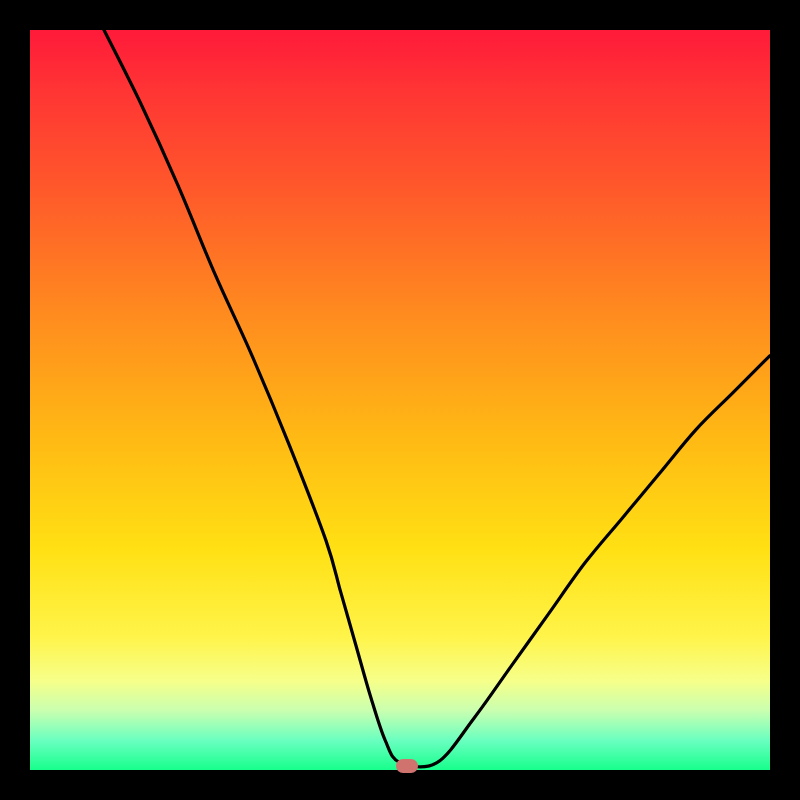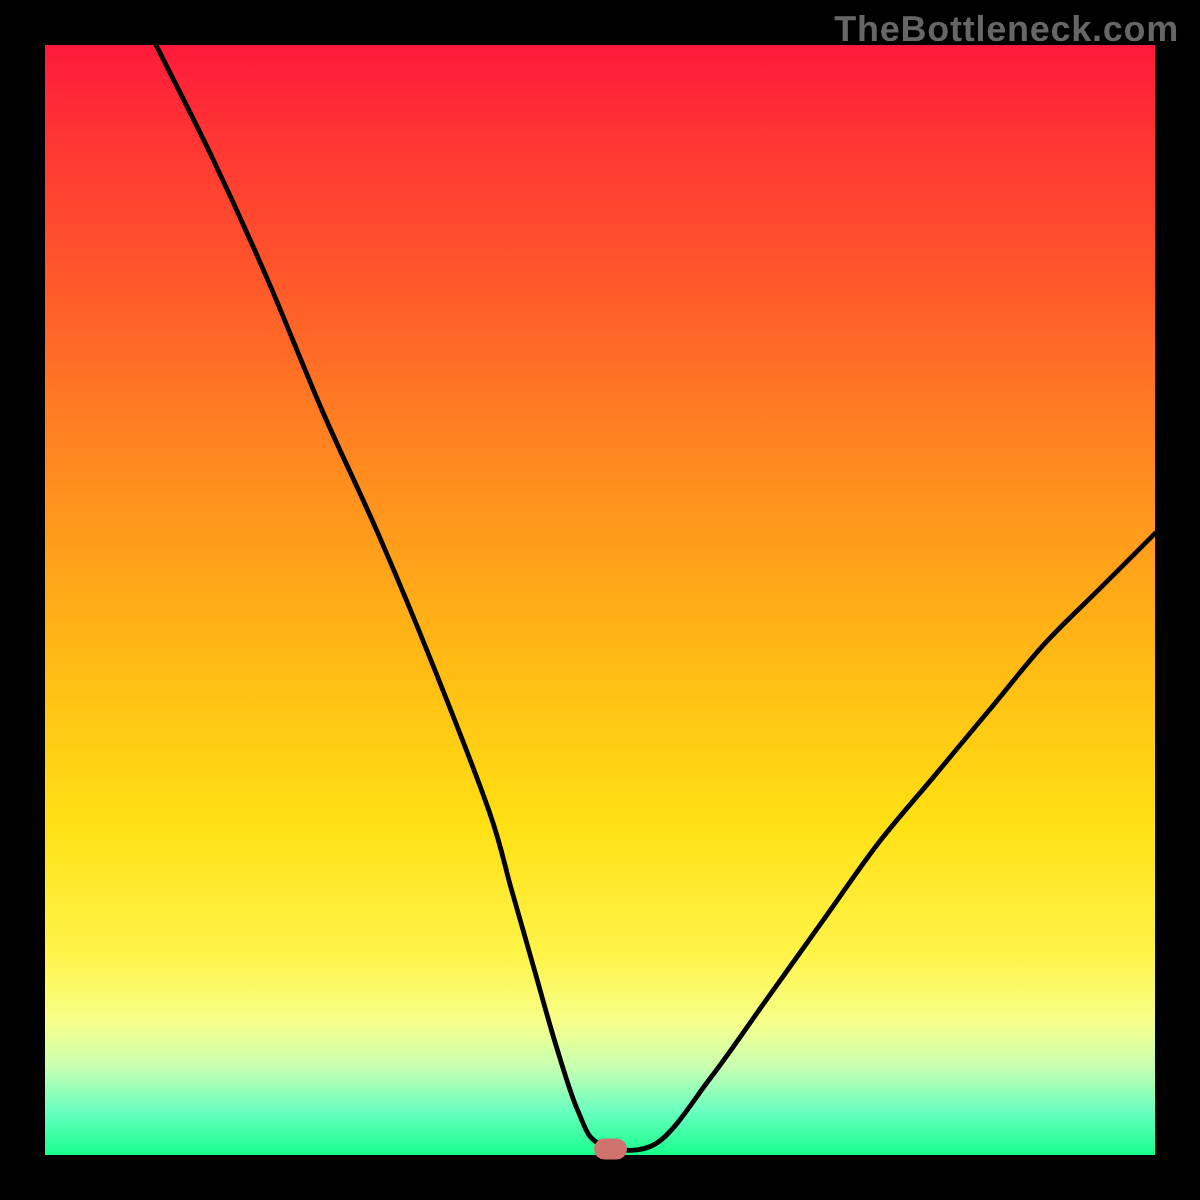--- a/index.html
+++ b/index.html
@@ -61,21 +61,20 @@
     height: 14px;
     border-radius: 7px;
     background: #d0736f;
   }
 </style>
 </head>
 <body>
 
 <div class="frame">
 
-  <div class="watermark">TheBottleneck.com</div>
 
   <div class="plot-area">
 
     <svg class="curve" viewBox="0 0 740 740" preserveAspectRatio="none">
       <path id="curve-path" fill="none" stroke="#000" stroke-width="3.2" stroke-linecap="round" stroke-linejoin="round" d="M 74 0 C 80.16666666666667 12.333333333333334, 98.66666666666667 48.10000000000001, 111 74 C 123.33333333333333 99.89999999999999, 135.66666666666666 127.03333333333332, 148 155.39999999999998 C 160.33333333333334 183.76666666666665, 172.66666666666666 215.83333333333331, 185 244.2 C 197.33333333333334 272.56666666666666, 209.66666666666666 297.2333333333333, 222 325.59999999999997 C 234.33333333333334 353.96666666666664, 246.66666666666666 383.5666666666666, 259 414.4 C 271.3333333333333 445.23333333333335, 287.3666666666667 485.93333333333334, 296 510.6 C 304.6333333333333 535.2666666666667, 305.8666666666667 545.1333333333333, 310.8 562.4 C 315.73333333333335 579.6666666666666, 320.6666666666667 596.9333333333334, 325.6 614.2 C 330.53333333333336 631.4666666666667, 335.4666666666667 649.9666666666667, 340.40000000000003 666 C 345.33333333333337 682.0333333333333, 350.26666666666665 699.3, 355.2 710.4 C 360.1333333333333 721.5, 361.3666666666667 728.9, 370 732.6 C 378.6333333333333 736.3000000000001, 394.66666666666674 740, 407.00000000000006 732.6 C 419.33333333333337 725.2, 431.6666666666667 704.2333333333333, 444 688.2 C 456.3333333333333 672.1666666666667, 468.6666666666667 653.6666666666666, 481 636.4 C 493.3333333333333 619.1333333333333, 505.6666666666667 601.8666666666667, 518 584.6 C 530.3333333333334 567.3333333333334, 542.6666666666666 548.8333333333333, 555 532.8 C 567.3333333333334 516.7666666666667, 579.6666666666666 503.2, 592 488.4 C 604.3333333333334 473.59999999999997, 616.6666666666666 458.8, 629 444 C 641.3333333333334 429.2, 653.6666666666666 413.16666666666663, 666 399.59999999999997 C 678.3333333333334 386.0333333333333, 690.6666666666666 374.9333333333333, 703 362.59999999999997 C 715.3333333333334 350.26666666666665, 733.8333333333334 331.76666666666665, 740 325.59999999999997"></path>
     </svg>
 
     <div class="marker" id="marker" style="left: 366.4px; top: 729.3px;"></div>
 
   </div>

